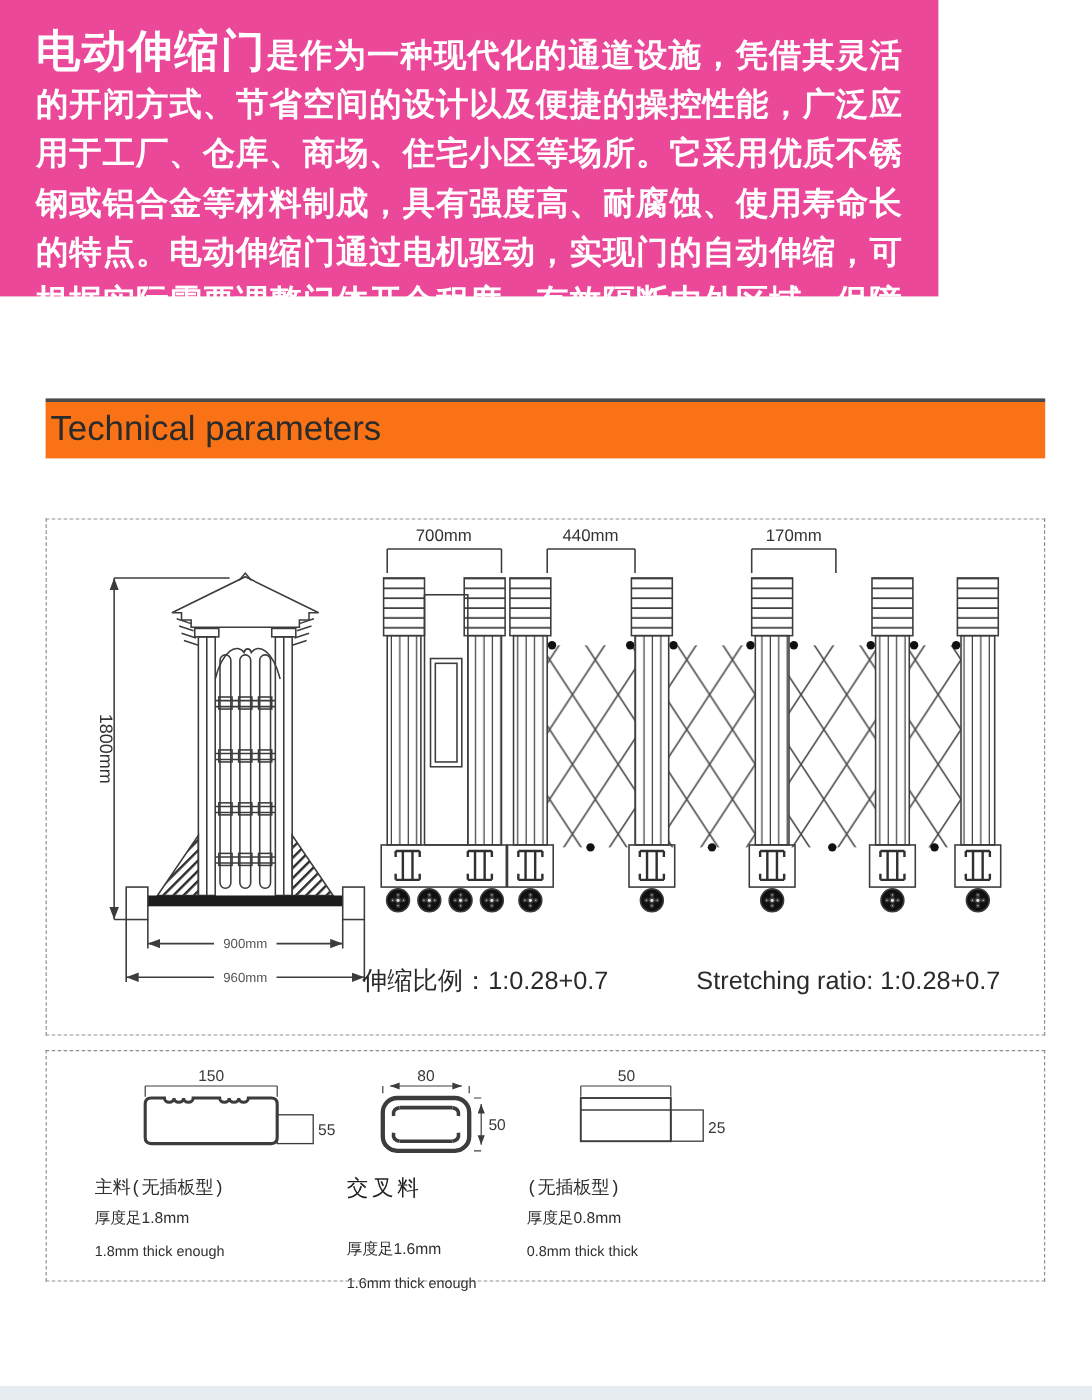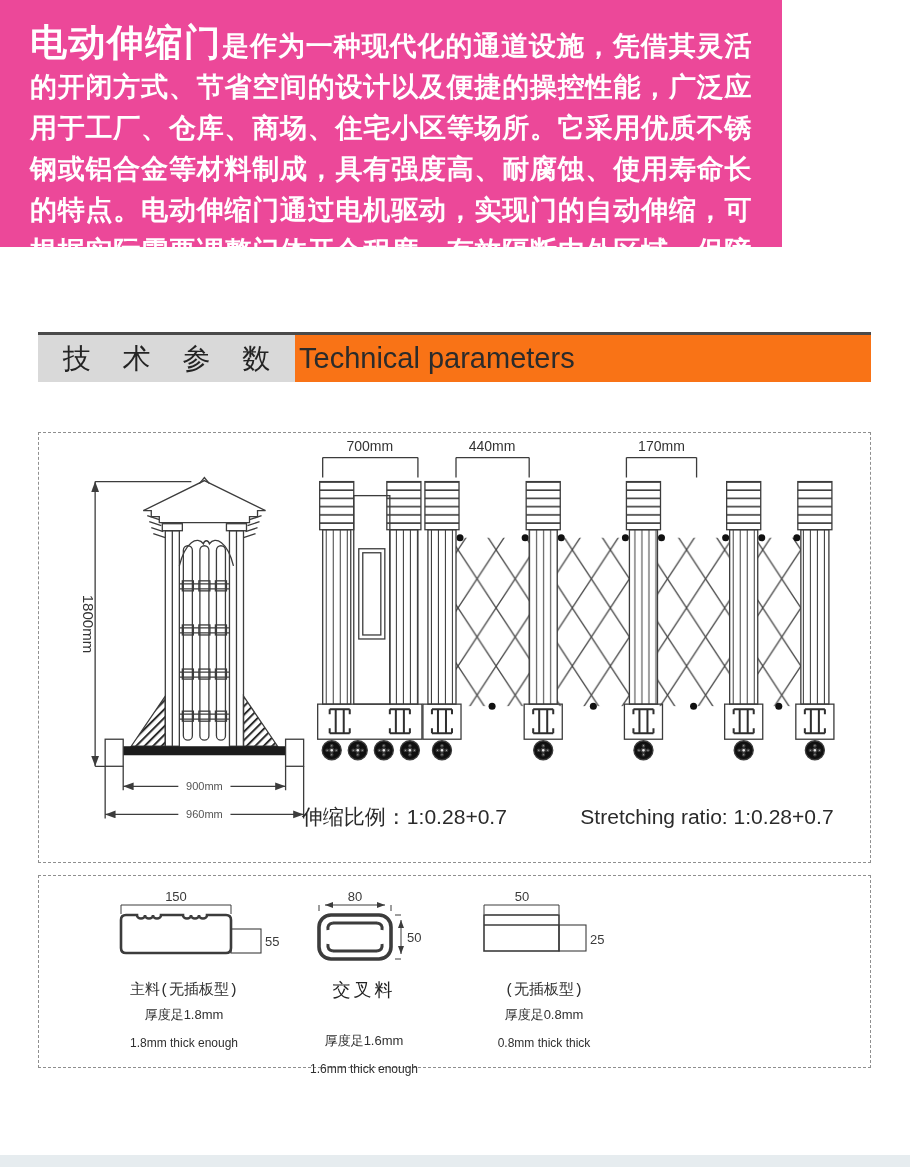--- a/index.html
+++ b/index.html
@@ -35,21 +35,21 @@
   .panel{
     position:absolute;left:38px;border:1px dashed #8f8f8f;background:#ffffff;
     box-sizing:border-box;
   }
   .panel-drawing{top:432px;width:833px;height:431px;}
   .panel-drawing svg{width:100%;height:100%;display:block;}
   .panel-profiles{
     top:875px;width:833px;height:193px;
     display:flex;align-items:flex-start;padding:12px 0 0 40px;
   }
-  .profile-col{text-align:center;color:#2f2f2f;}
+  .profile-col{color:#2f2f2f;}
   .profile-col.c1{width:210px;}
   .profile-col.c2{width:150px;}
   .profile-col.c3{width:210px;}
   .profile-col svg{display:block;margin:0 auto;}
   .p-name{font-size:18px;margin-top:2px;letter-spacing:3px;color:#222;}
   .p-sub{font-size:15px;margin-top:4px;min-height:20px;font-family:Liberation Mono, monospace;}
   .p-zh{font-size:13px;margin-top:6px;}
   .p-en{font-size:12px;margin-top:12px;}
   
   .footer-strip{
@@ -60,21 +60,20 @@
 </head>
 <body>
 
 <div class="page">
 
   <header class="intro">
     <p class="intro-text"><span class="lead">电动伸缩门</span><span>是作为一种现代化的通道设施，凭借其灵活的开闭方式、节省空间的设计以及便捷的操控性能，广泛应用于工厂、仓库、商场、住宅小区等场所。它采用优质不锈钢或铝合金等材料制成，具有强度高、耐腐蚀、使用寿命长的特点。电动伸缩门通过电机驱动，实现门的自动伸缩，可根据实际需要调整门体开合程度，有效隔断内外区域，保障安全。</span></p>
   </header>
 
   <div class="title-bar">
-    <div class="title-zh">技 术 参 数</div>
     <div class="title-en">Technical parameters</div>
   </div>
 
   <section class="panel panel-drawing">
     <svg viewBox="0 0 829 427">
       <defs>
         <marker id="arr" markerWidth="9" markerHeight="8" refX="8" refY="3" orient="auto-start-reverse">
           <path d="M0 0 L8 3 L0 6 Z" fill="#3c3c3c"></path>
         </marker>
         <pattern id="hatch" patternUnits="userSpaceOnUse" width="6" height="6" patternTransform="rotate(45)">

